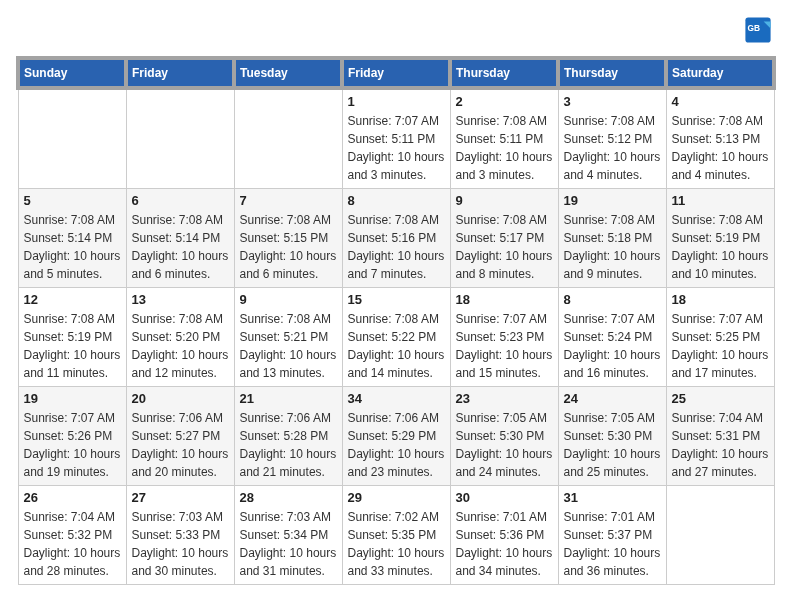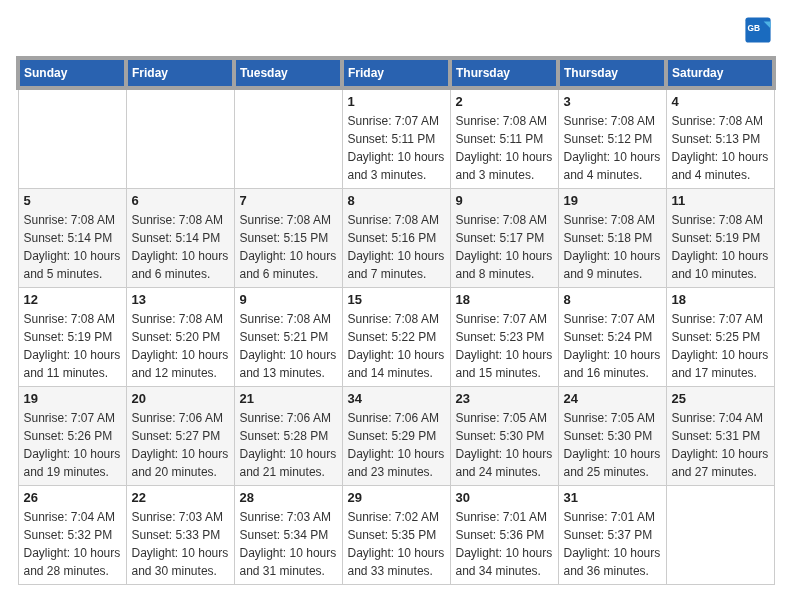--- a/index.html
+++ b/index.html
@@ -230,21 +230,21 @@
           <div class="day-number">25</div>
           <div class="day-info">Sunrise: 7:04 AM<br>Sunset: 5:31 PM<br>Daylight: 10 hours and 27 minutes.</div>
         </td>
       </tr>
       <tr>
         <td>
           <div class="day-number">26</div>
           <div class="day-info">Sunrise: 7:04 AM<br>Sunset: 5:32 PM<br>Daylight: 10 hours and 28 minutes.</div>
         </td>
         <td>
-          <div class="day-number">22</div>
+          <div class="day-number">27</div>
           <div class="day-info">Sunrise: 7:03 AM<br>Sunset: 5:33 PM<br>Daylight: 10 hours and 30 minutes.</div>
         </td>
         <td>
           <div class="day-number">28</div>
           <div class="day-info">Sunrise: 7:03 AM<br>Sunset: 5:34 PM<br>Daylight: 10 hours and 31 minutes.</div>
         </td>
         <td>
           <div class="day-number">29</div>
           <div class="day-info">Sunrise: 7:02 AM<br>Sunset: 5:35 PM<br>Daylight: 10 hours and 33 minutes.</div>
         </td>

